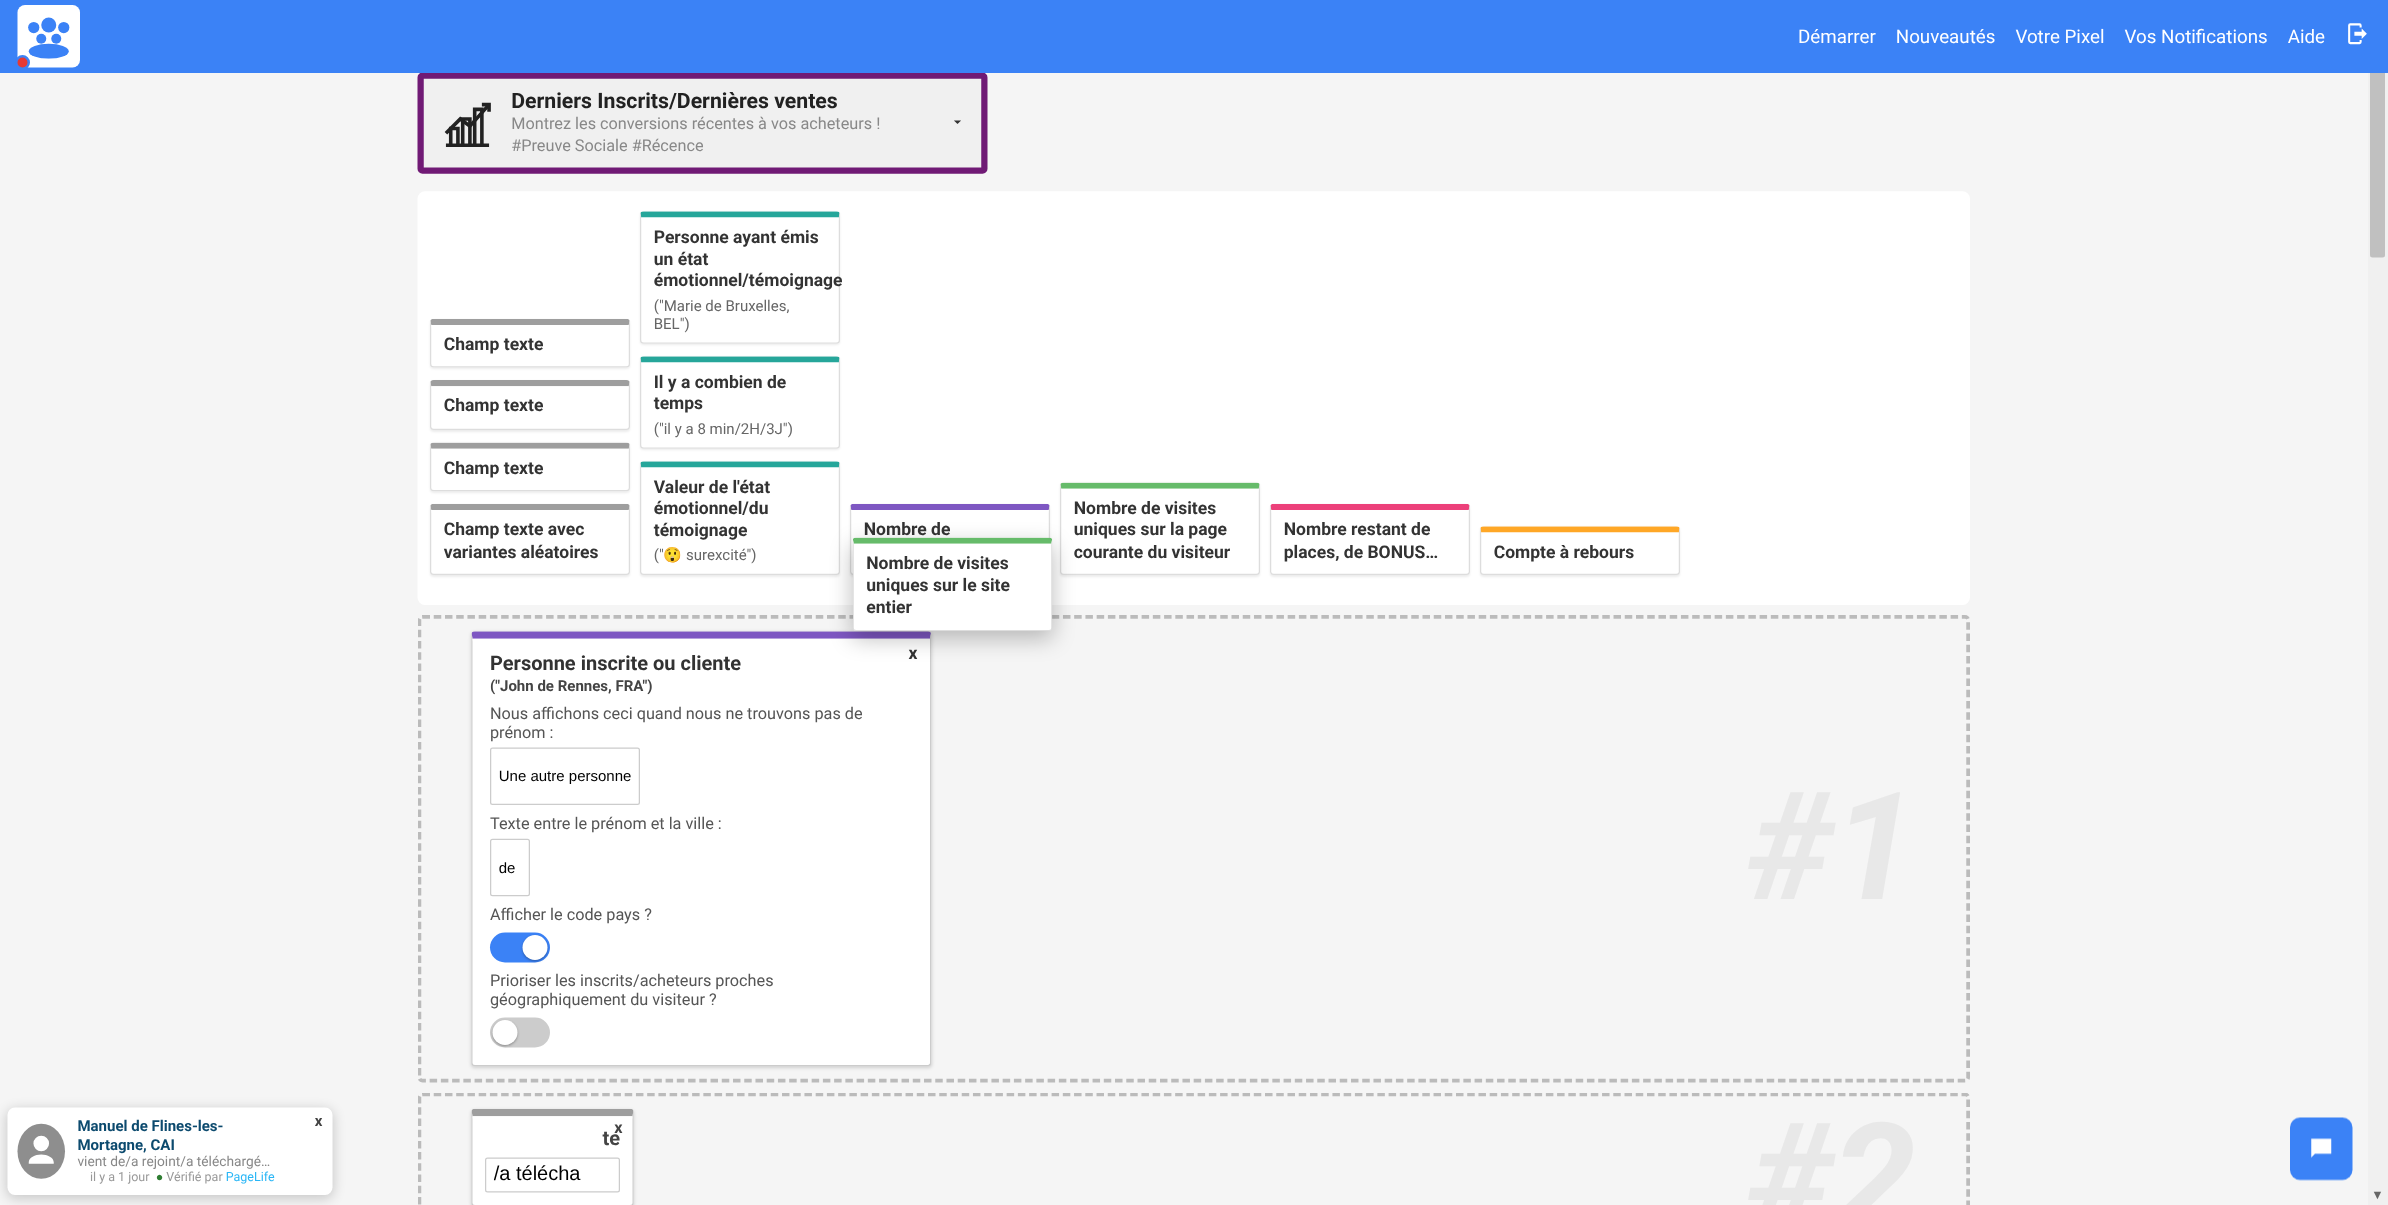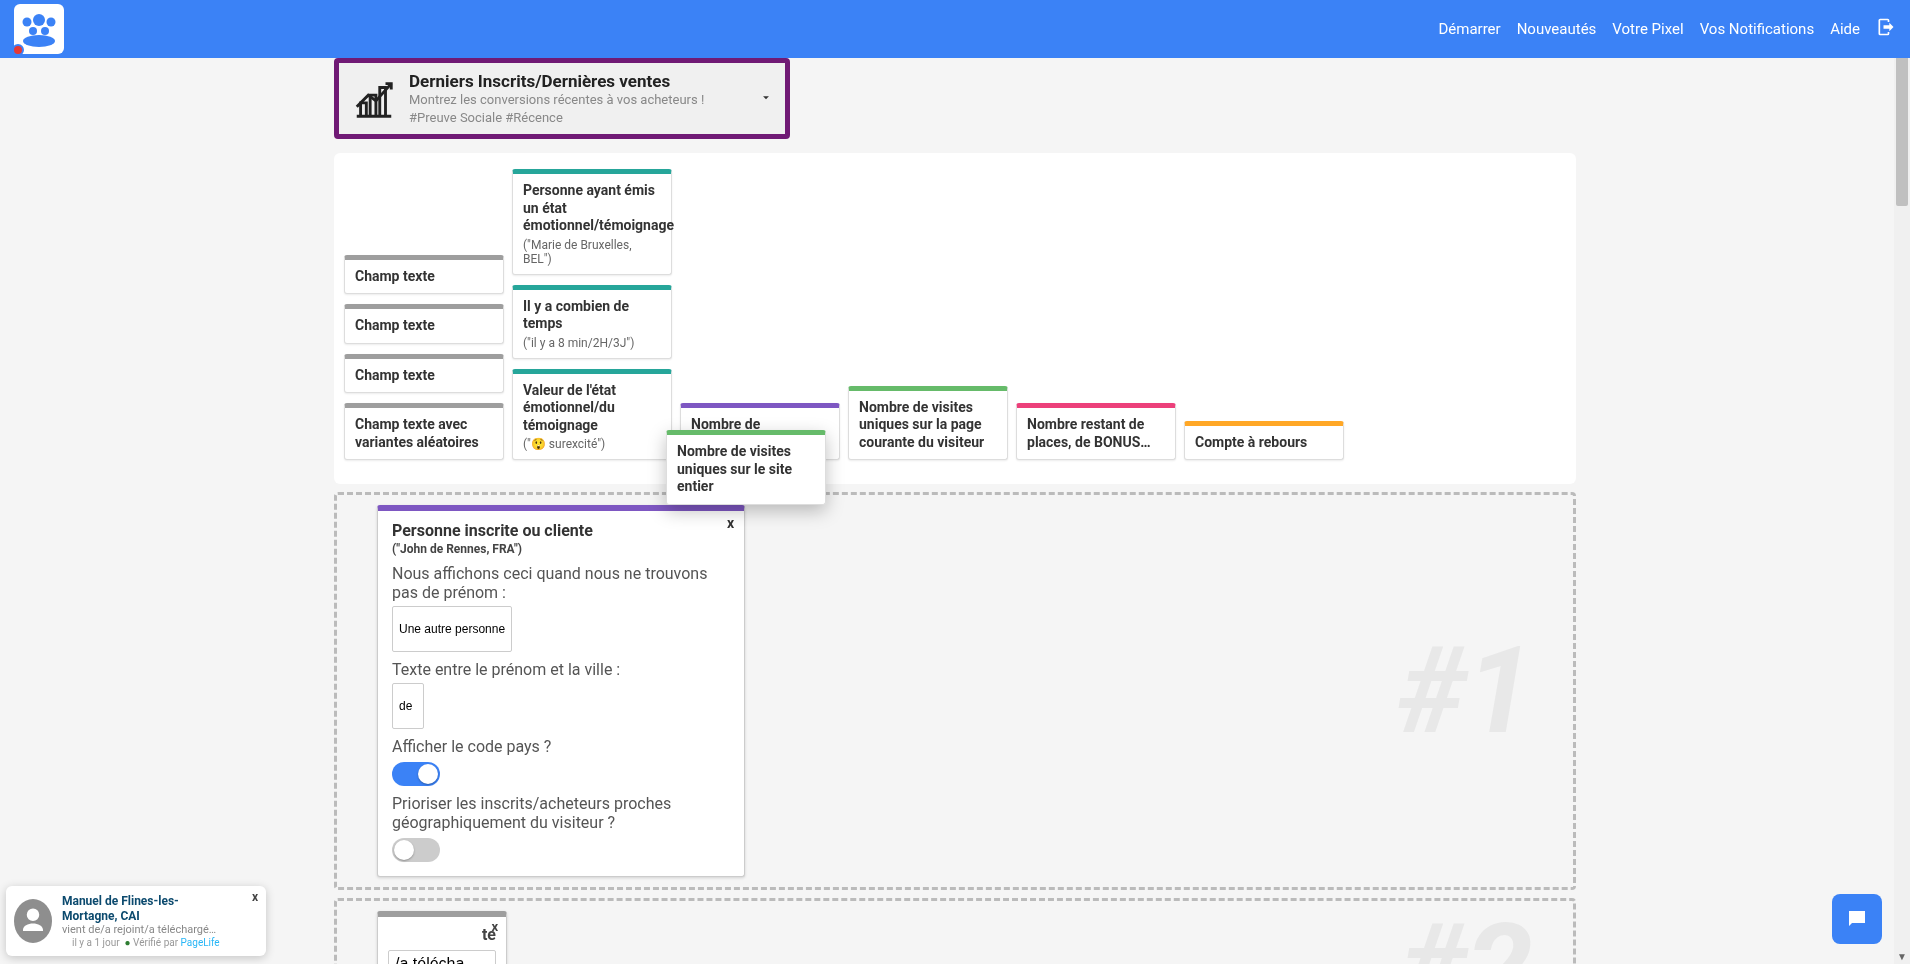--- a/index.html
+++ b/index.html
@@ -29,31 +29,31 @@
 .widget-card { background: #fff; border: 1px solid #ddd; border-radius: 3px; border-top: 5px solid #888; padding: 8px 10px; cursor: grab; box-shadow: 0 1px 2px rgba(0,0,0,0.08); }
 .widget-card.gray { border-top-color: #9e9e9e; }
 .widget-card.teal { border-top-color: #26a69a; }
 .widget-card.purple { border-top-color: #7e57c2; }
 .widget-card.green { border-top-color: #66bb6a; }
 .widget-card.pink { border-top-color: #ec407a; }
 .widget-card.orange { border-top-color: #ffa726; }
 .widget-card .wtitle { font-weight: 700; color: #333; font-size: 14px; line-height: 1.25; }
 .widget-card .wsub { color: #666; font-size: 12px; margin-top: 3px; }
 
-.dragging-card { position: absolute; left: 666px; top: 430px; width: 160px; z-index: 50; box-shadow: 0 6px 18px rgba(0,0,0,0.25); }
+.dragging-card { position: absolute; left: 682px; top: 430px; width: 160px; z-index: 50; box-shadow: 0 6px 18px rgba(0,0,0,0.25); }
 
 .drop-zone { margin: 8px 152px 0 152px; border: 3px dashed #bbb; border-radius: 4px; min-height: 240px; position: relative; padding: 10px; }
 .drop-zone.z2 { min-height: 140px; margin-top: 8px; }
 .zone-num { position: absolute; right: 40px; top: 50%; transform: translateY(-50%); font-size: 120px; font-weight: 700; color: #e8e8e8; font-style: italic; z-index: 0; }
 
 .config-card { position: relative; z-index: 2; background: #fff; border: 1px solid #ccc; border-top: 6px solid #7e57c2; border-radius: 3px; width: 368px; padding: 10px 14px 14px 14px; margin-left: 30px; box-shadow: 0 1px 3px rgba(0,0,0,0.15); }
 .config-card .close-x { position: absolute; top: 4px; right: 10px; font-weight: 700; cursor: pointer; color: #333; font-size: 14px; }
 .config-card h3 { font-size: 16px; font-weight: 700; color: #333; }
 .config-card .ex { font-size: 12px; font-weight: 700; color: #444; margin-top: 2px; }
-.config-card .label { font-size: 16px; color: #555; margin-top: 8px; }
+.config-card .label { font-size: 13px; color: #555; margin-top: 8px; }
 .config-card input[type=text] { margin-top: 4px; border: 1px solid #ccc; border-radius: 2px; padding: 15px 6px; font-size: 12px; width: 120px; }
 .config-card input[type=text].narrow { width: 32px; }
 
 .toggle { margin-top: 6px; width: 48px; height: 24px; border-radius: 14px; background: #3b82f6; position: relative; cursor: pointer; }
 .toggle .knob { position: absolute; width: 20px; height: 20px; background: #fff; border-radius: 50%; top: 2px; right: 2px; box-shadow: 0 1px 2px rgba(0,0,0,0.3); }
 .toggle.off { background: #ccc; }
 .toggle.off .knob { left: 2px; right: auto; }
 
 .zone2-card { position: relative; z-index: 2; background: #fff; border: 1px solid #ccc; border-top: 6px solid #9e9e9e; border-radius: 3px; width: 130px; padding: 8px 10px 10px 10px; margin-left: 30px; box-shadow: 0 1px 3px rgba(0,0,0,0.15); }
 .zone2-card .close-x { position: absolute; top: 2px; right: 8px; font-weight: 700; cursor: pointer; font-size: 13px; }

